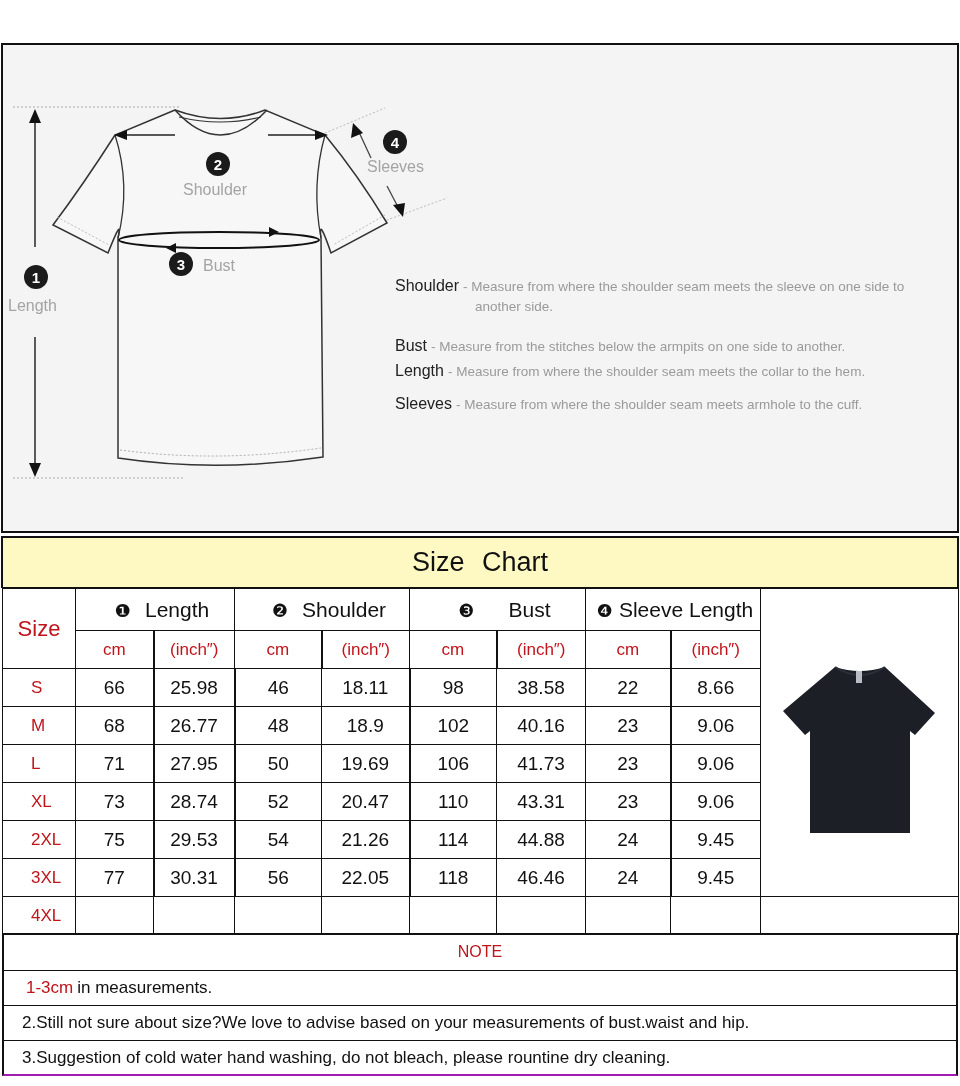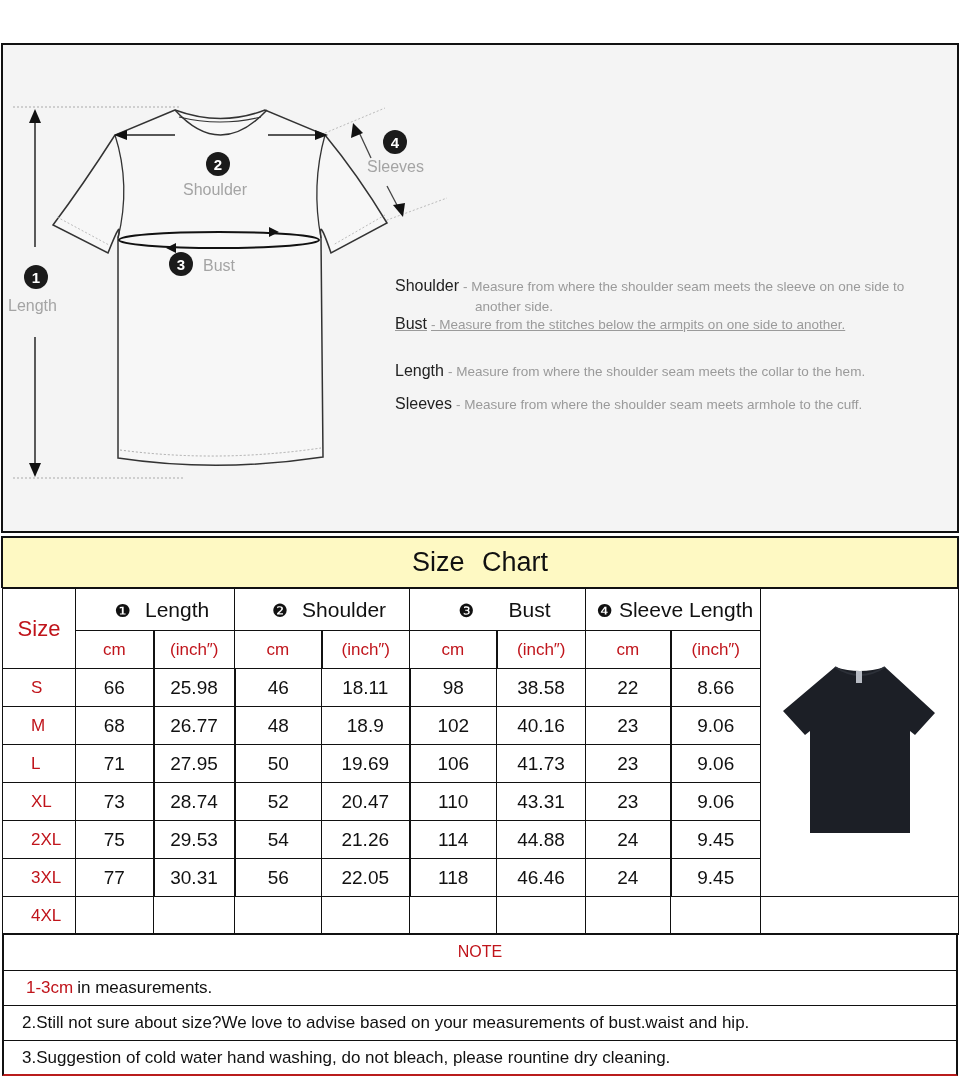--- a/index.html
+++ b/index.html
@@ -57,21 +57,21 @@
   .notes { position: absolute; left: 2px; top: 933px; width: 956px; }
   .note-head {
     height: 38px; border: 1px solid #111; border-left: 2px solid #111; border-right: 2px solid #111;
     display: flex; align-items: center; justify-content: center;
     color: #c0141b; font-size: 16px;
   }
   .note-row {
     height: 35px; border: 1px solid #111; border-top: none; border-left: 2px solid #111; border-right: 2px solid #111;
     display: flex; align-items: center; padding-left: 18px; font-size: 17px; color: #111;
   }
-  .note-row:last-child { border-bottom: 2px solid #b91c1c; }
+  .note-row:last-child { border-bottom: 2px solid #a21caf; }
   .hl { color: #c0141b; }
 </style>
 </head>
 <body>
 
 <div class="diagram">
   <svg class="shirt" width="954" height="486" viewBox="0 0 954 486">
 
     <line x1="10" y1="62" x2="178" y2="62" stroke="#aaa" stroke-dasharray="2,2"></line>
     <line x1="10" y1="433" x2="180" y2="433" stroke="#aaa" stroke-dasharray="2,2"></line>
@@ -121,21 +121,21 @@
 
   <div class="num-badge" style="left:380px; top:85px;">4</div>
   <div class="lbl" style="left:364px; top:113px;">Sleeves</div>
 
 
   <div class="def-list">
     <div class="def-row" style="top:0px;">
       <span class="term">Shoulder</span><span>- Measure from where the shoulder seam meets the sleeve on one side to</span>
       <span class="cont">another side.</span>
     </div>
-    <div class="def-row" style="top:38px;text-decoration:underline;">
+    <div class="def-row" style="top:60px;">
       <span class="term">Bust</span><span>- Measure from the stitches below the armpits on one side to another.</span>
     </div>
     <div class="def-row" style="top:85px;">
       <span class="term">Length</span><span>- Measure from where the shoulder seam meets the collar to the hem.</span>
     </div>
     <div class="def-row" style="top:118px;">
       <span class="term">Sleeves</span><span>- Measure from where the shoulder seam meets armhole to the cuff.</span>
     </div>
   </div>
 </div>

